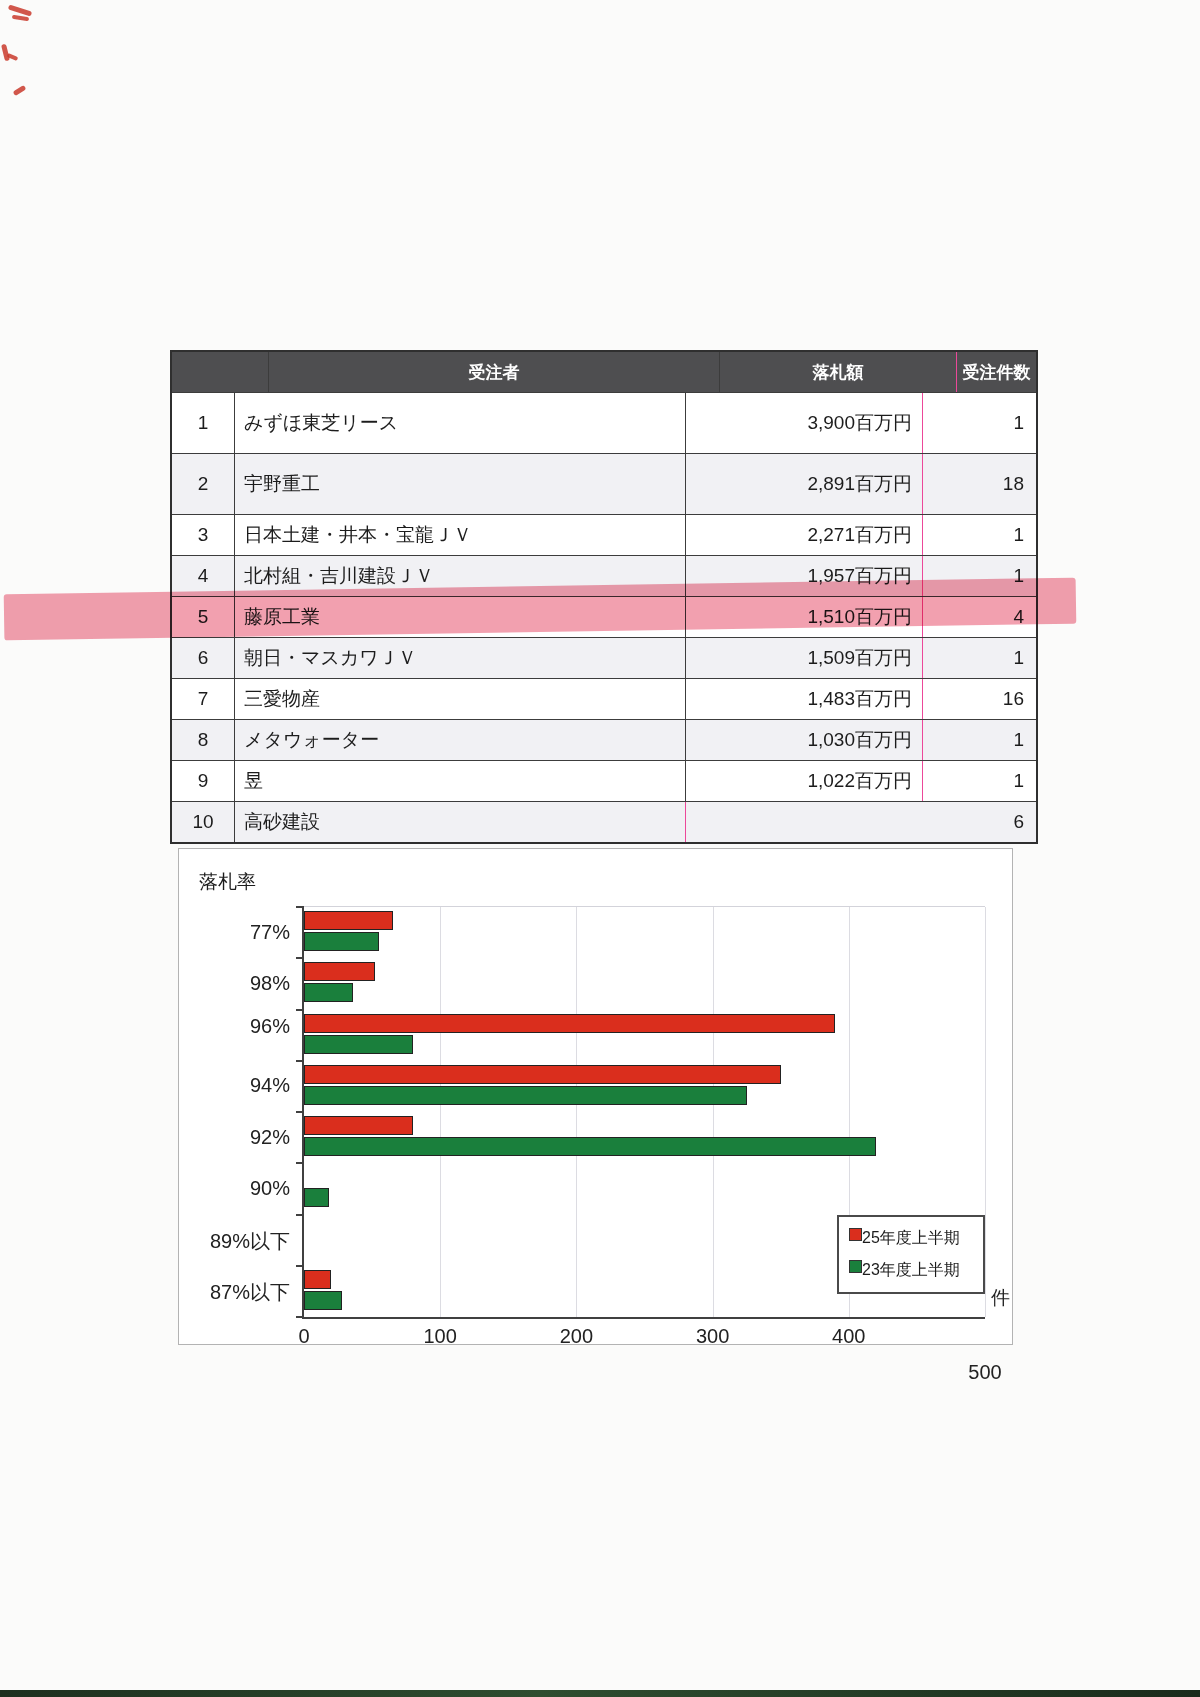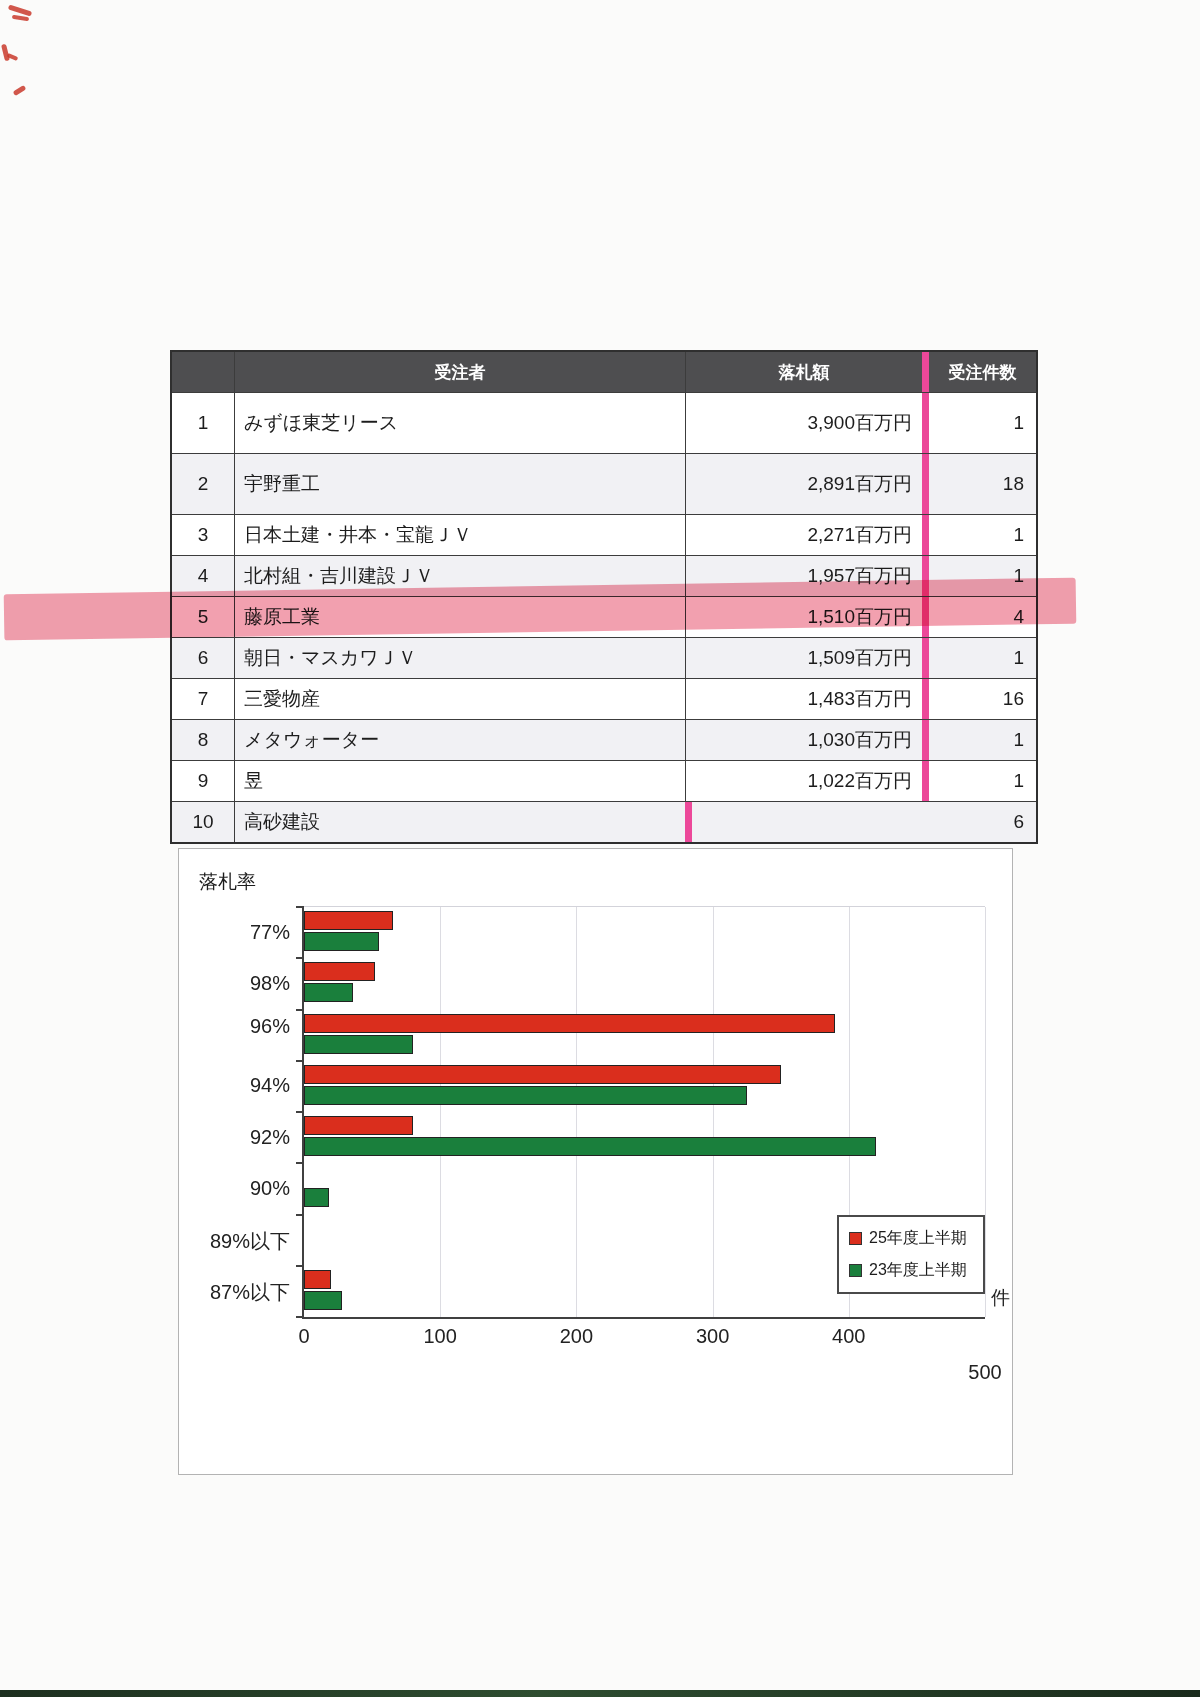--- a/index.html
+++ b/index.html
@@ -11,43 +11,43 @@
   .t-head{display:flex;height:40px;background:#4e4e50;color:#fff;font-weight:bold;font-size:17px;}
   .t-head .cell{display:flex;align-items:center;justify-content:center;}
   .row{display:flex;border-top:1px solid #3c3c3c;font-size:19px;background:#fff;}
   .row.shade{background:#f1f1f4;}
   .row.tall{height:60px;}
   .row.norm{height:40px;}
   .cell{box-sizing:border-box;display:flex;align-items:center;}
   .c-rank{width:62px;justify-content:center;}
   .c-name{width:451px;border-left:1px solid #3c3c3c;padding-left:9px;}
   .c-amount{width:237px;border-left:1px solid #3c3c3c;justify-content:flex-end;padding-right:10px;}
-  .c-count{flex:1;border-left:7px solid #ec4899;justify-content:flex-end;padding-right:12px;}
+  .c-count{flex:1;border-left:1px solid #ec4899;justify-content:flex-end;padding-right:12px;}
 
   
   .hl{position:absolute;left:4px;top:586px;width:1072px;height:46px;
       background:rgba(231,82,110,0.55);transform:rotate(-0.9deg);border-radius:3px;
       mix-blend-mode:multiply;}
 
   
-  .chart{position:absolute;left:178px;top:848px;width:835px;height:627px;background:#fff;
+  .chart{position:absolute;left:178px;top:848px;width:835px;height:497px;background:#fff;
          border:1px solid #b3b3b3;box-sizing:border-box;}
   .ylab{position:absolute;left:20px;top:20px;font-size:19px;}
   .ctitle{position:absolute;left:150px;top:15px;width:560px;text-align:center;font-size:21px;letter-spacing:1px;}
   .plot{position:absolute;left:123px;top:57px;width:681px;height:410px;
         border-left:2px solid #404040;border-bottom:2px solid #404040;border-top:1px solid #d3d3da;box-sizing:content-box;}
   .grid{position:absolute;top:0;bottom:0;width:1px;background:#dcdce2;}
   .bar{position:absolute;left:0;height:19px;border:1px solid #222;box-sizing:border-box;}
   .cat-label{position:absolute;left:-120px;width:106px;text-align:right;font-size:20px;color:#222;}
   .cat-tick{position:absolute;left:-8px;width:8px;height:2px;background:#404040;}
   .xlab{position:absolute;top:418px;transform:translateX(-50%);font-size:20px;color:#222;}
   .unit{position:absolute;left:687px;top:378px;font-size:19px;color:#222;}
   .legend{position:absolute;left:658px;top:366px;width:148px;border:2px solid #4a4a4a;background:#fff;
           box-sizing:border-box;padding:11px 10px;display:flex;flex-direction:column;gap:11px;}
-  .lg-item{display:flex;align-items:center;gap:7px;font-size:16px;white-space:nowrap;}
+  .lg-item{display:flex;align-items:flex-start;font-size:16px;white-space:nowrap;}
   .lg-mark{width:13px;height:13px;border:1px solid #333;box-sizing:border-box;flex:0 0 13px;}
 
   
   .pen{position:absolute;background:#c93a2c;border-radius:3px;opacity:.85;}
   .pen1{left:8px;top:8px;width:24px;height:5px;transform:rotate(18deg);}
   .pen1b{left:12px;top:16px;width:17px;height:4px;transform:rotate(8deg);}
   .pen2{left:3px;top:44px;width:5px;height:17px;transform:rotate(-14deg);}
   .pen2b{left:7px;top:55px;width:11px;height:4px;transform:rotate(22deg);}
   .pen3{left:13px;top:88px;width:13px;height:5px;transform:rotate(-32deg);}
   .scan-edge{position:absolute;left:0;right:0;bottom:0;height:7px;
@@ -60,21 +60,21 @@
 
   <div class="pen pen1"></div>
   <div class="pen pen1b"></div>
   <div class="pen pen2"></div>
   <div class="pen pen2b"></div>
   <div class="pen pen3"></div>
 
   <div class="tbl">
     <div class="t-head">
       <div class="cell c-rank"></div>
-      <div class="cell c-name" style="justify-content:center;padding-left:0;">受注者</div>
+      <div class="cell c-name" style="justify-content:center;padding-left:0;margin-left:34px;">受注者</div>
       <div class="cell c-amount" style="justify-content:center;padding-right:0;">落札額</div>
       <div class="cell c-count" style="justify-content:center;padding-right:0;">受注件数</div>
     </div>
     <div>
         <div class="row tall">
       <div class="cell c-rank">1</div>
       <div class="cell c-name">みずほ東芝リース</div>
       <div class="cell c-amount">3,900百万円</div>
       <div class="cell c-count">1</div>
     </div>

